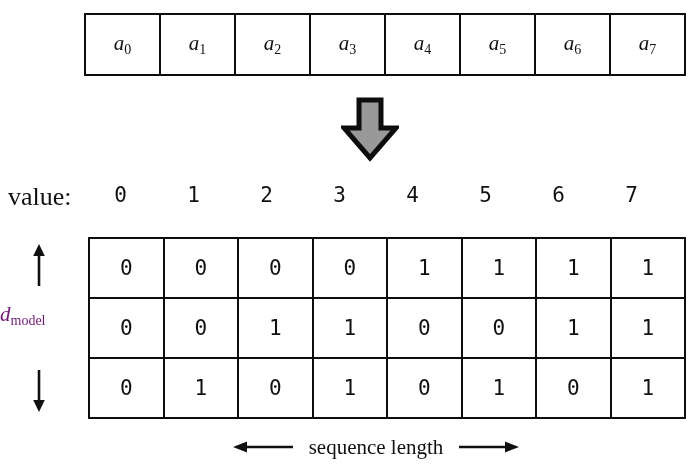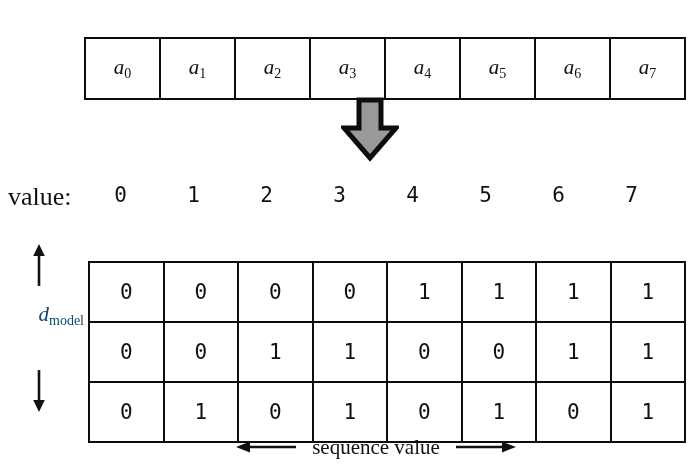--- a/index.html
+++ b/index.html
@@ -16,21 +16,20 @@
     overflow: hidden;
     font-family: "Liberation Serif", "DejaVu Serif", serif;
   }
 
   
   .grid {
     position: absolute;
     border-collapse: collapse;
     table-layout: fixed;
     background: #ffffff;
-    margin-top: 24px;
   }
   .grid td {
     border: 2.2px solid #0d0d0d;
     text-align: center;
     vertical-align: middle;
     padding: 0;
     background: #ffffff;
   }
 
   
@@ -121,24 +120,24 @@
     width: 26px;
     height: 44px;
   }
   #dmodel-up { top: 4px; }
   #dmodel-down { top: 128px; }
   #dmodel-label {
     position: absolute;
     left: 0px;
     top: 62px;
     width: 84px;
-    text-align: right;
-    font-family: "Liberation Serif", "DejaVu Serif", serif;
-    font-size: 21px;
-    color: #0c4a6e;
+    text-align: left;
+    font-family: "Liberation Serif", "DejaVu Serif", serif;
+    font-size: 21px;
+    color: #701a75;
     white-space: nowrap;
   }
   #dmodel-label .dm-d {
     font-style: italic;
   }
   #dmodel-label .dm-sub {
     font-size: 14px;
     font-style: normal;
     vertical-align: -0.28em;
   }
@@ -249,20 +248,20 @@
       <line x1="13" y1="2" x2="13" y2="36" stroke="#111111" stroke-width="2.6"></line>
       <polygon points="13,44 7.2,32 18.8,32" fill="#111111"></polygon>
     </svg>
   </div>
 
   <div id="seqlen-group">
     <svg id="seqlen-left" viewBox="0 0 62 20">
       <line x1="60" y1="10" x2="14" y2="10" stroke="#111111" stroke-width="2.6"></line>
       <polygon points="0,10 14,4.6 14,15.4" fill="#111111"></polygon>
     </svg>
-    <div id="seqlen-label">sequence value</div>
+    <div id="seqlen-label">sequence length</div>
     <svg id="seqlen-right" viewBox="0 0 62 20">
       <line x1="2" y1="10" x2="48" y2="10" stroke="#111111" stroke-width="2.6"></line>
       <polygon points="62,10 48,4.6 48,15.4" fill="#111111"></polygon>
     </svg>
   </div>
 
 </div>
 
 </body></html>

